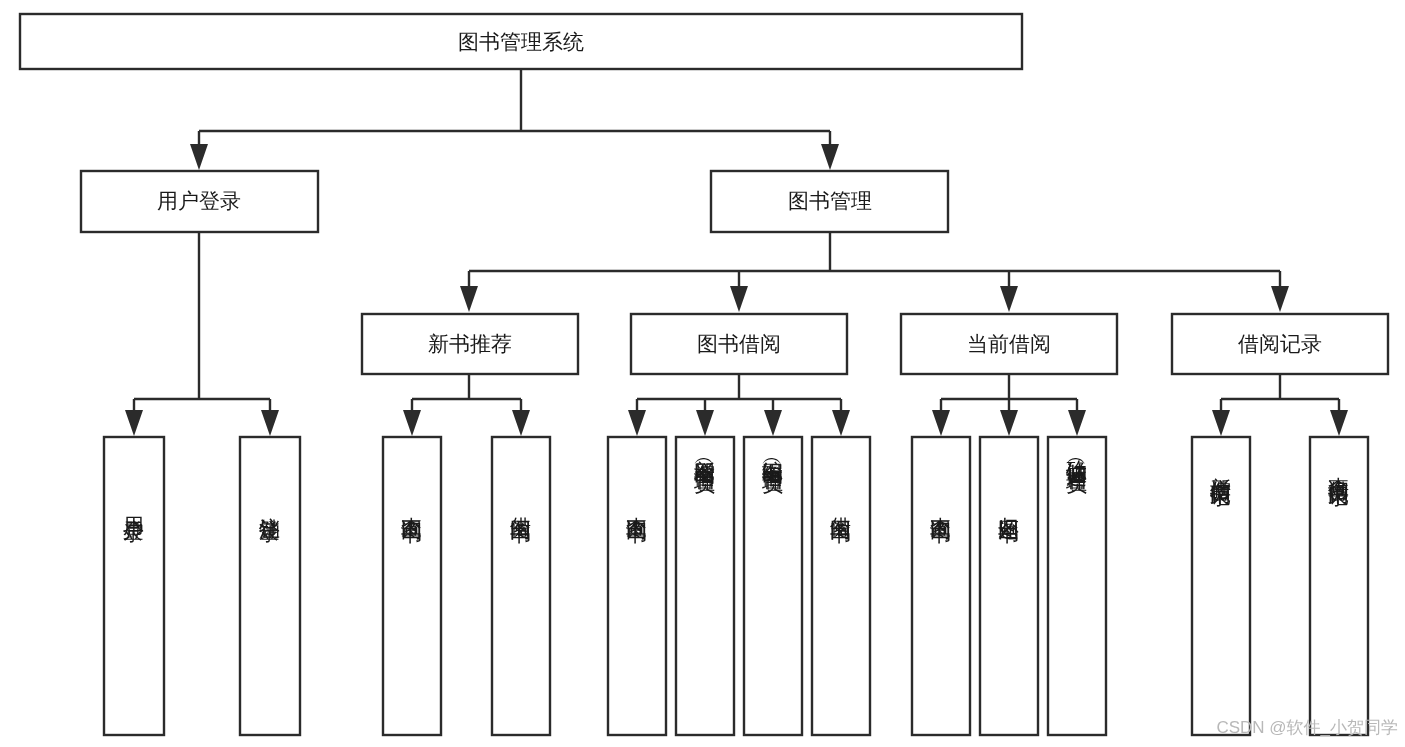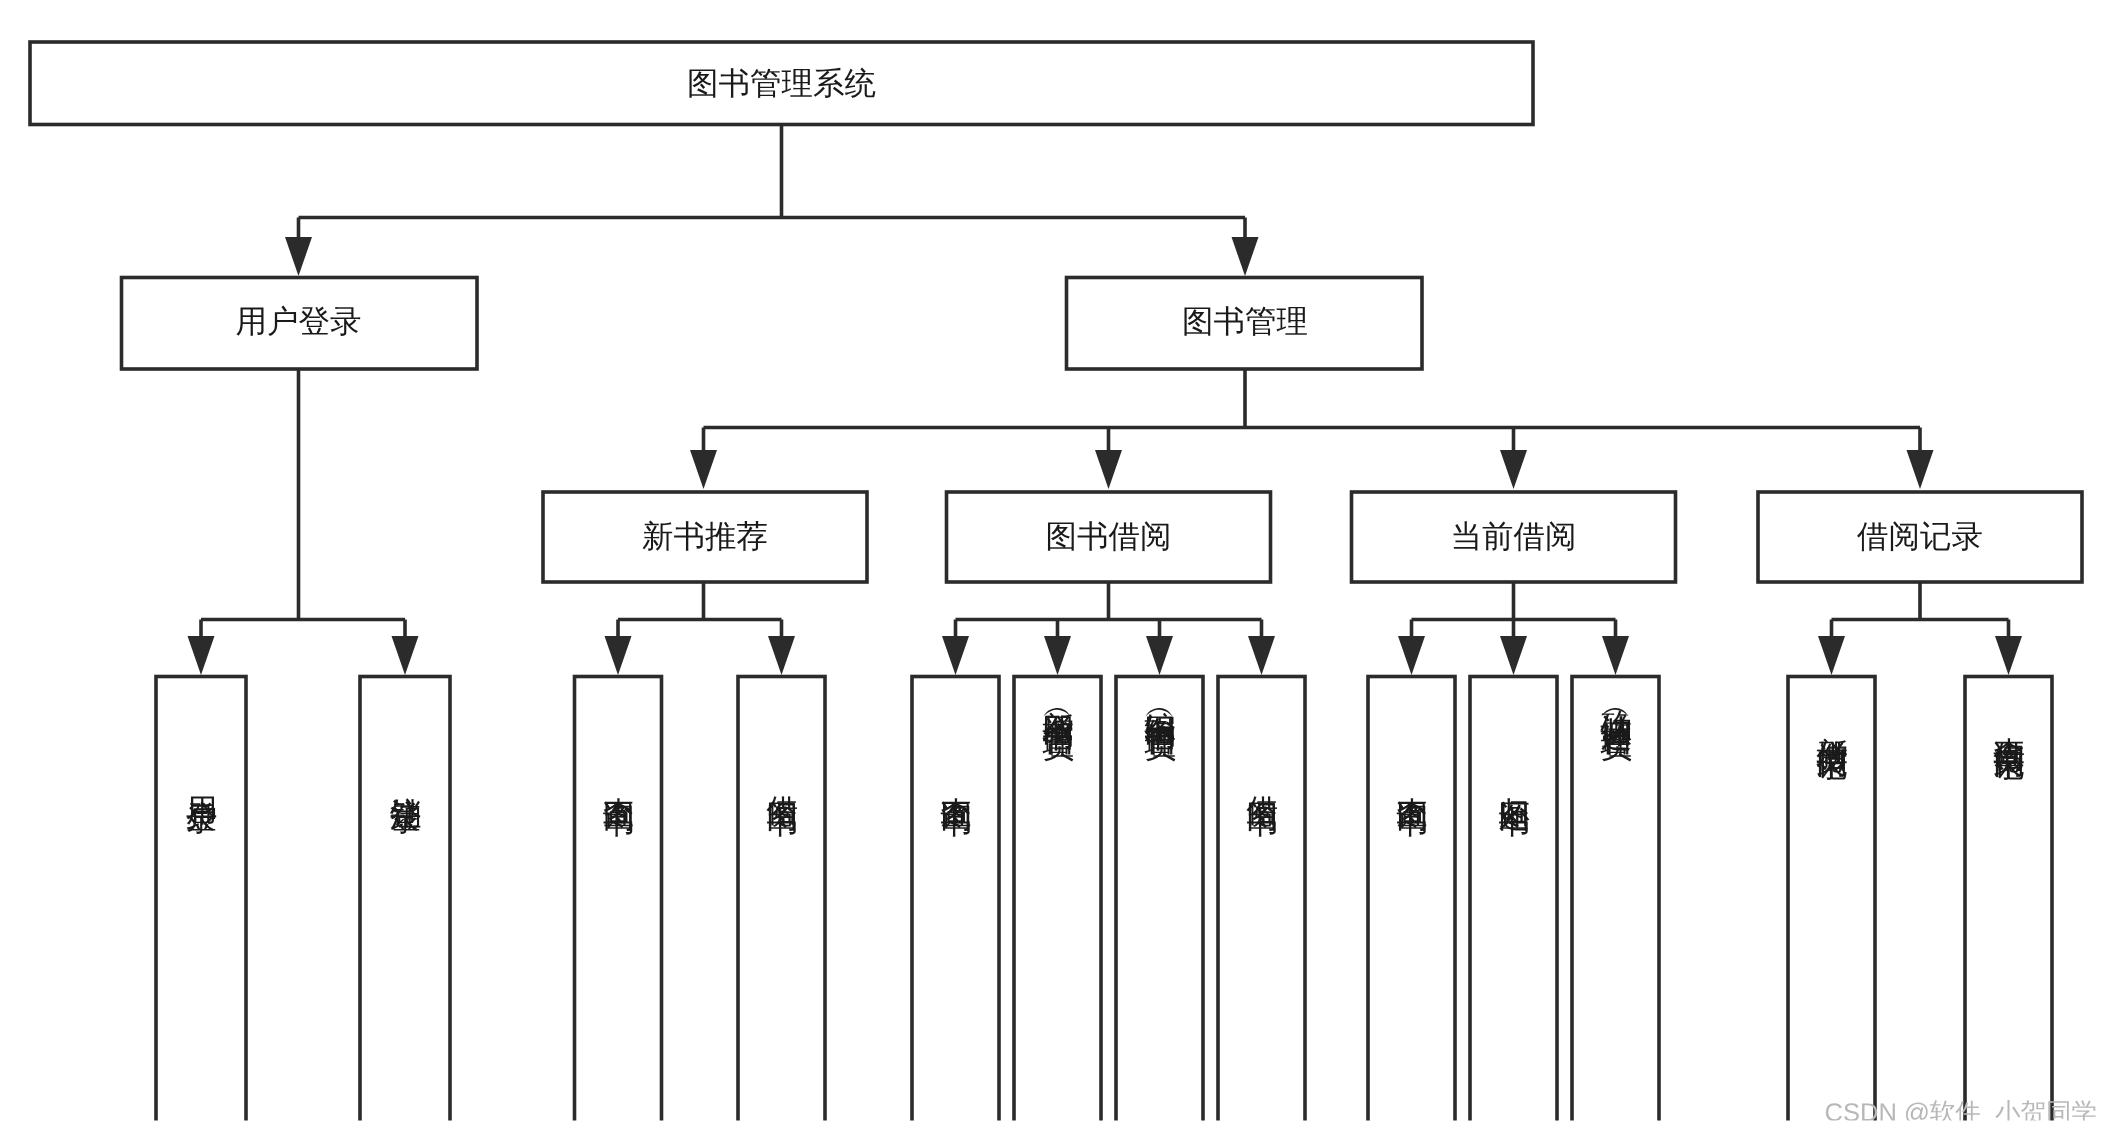--- a/index.html
+++ b/index.html
@@ -10,21 +10,21 @@
   body {
     width: 1405px;
     height: 747px;
     font-family: "Liberation Sans", "DejaVu Sans", sans-serif;
     overflow: hidden;
     position: relative;
   }
   #diagram-root {
     position: absolute;
     left: 0;
-    top: 14px;
+    top: 0;
     width: 1405px;
     height: 582px;
   }
   svg.diagram-canvas {
     display: block;
     width: 1405px;
     height: 747px;
   }
   .node-box {
     fill: #ffffff;

